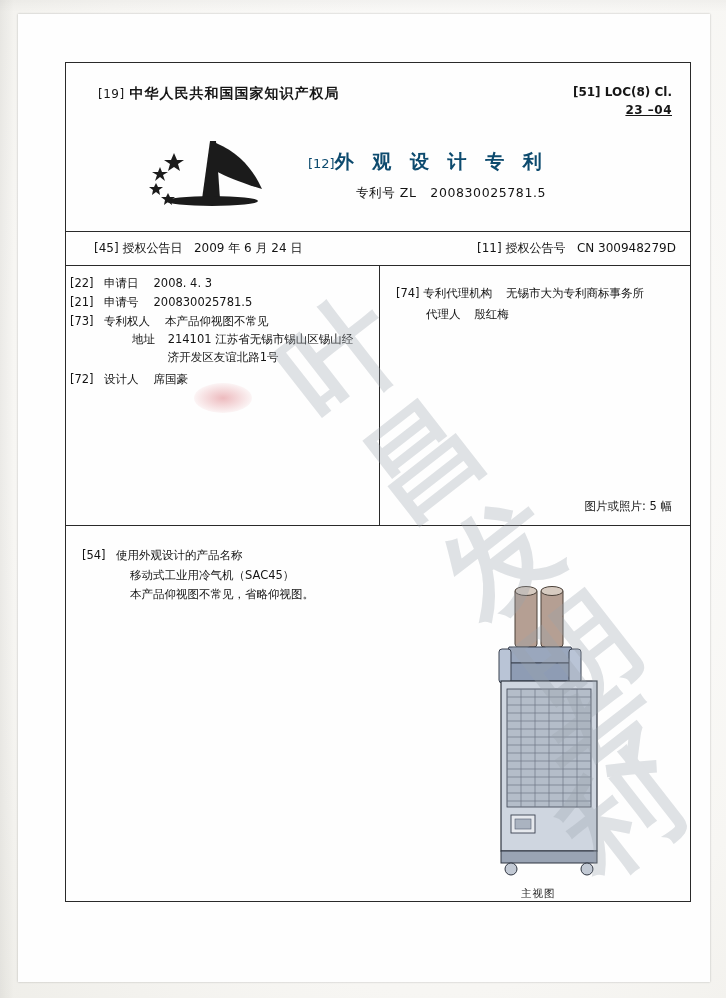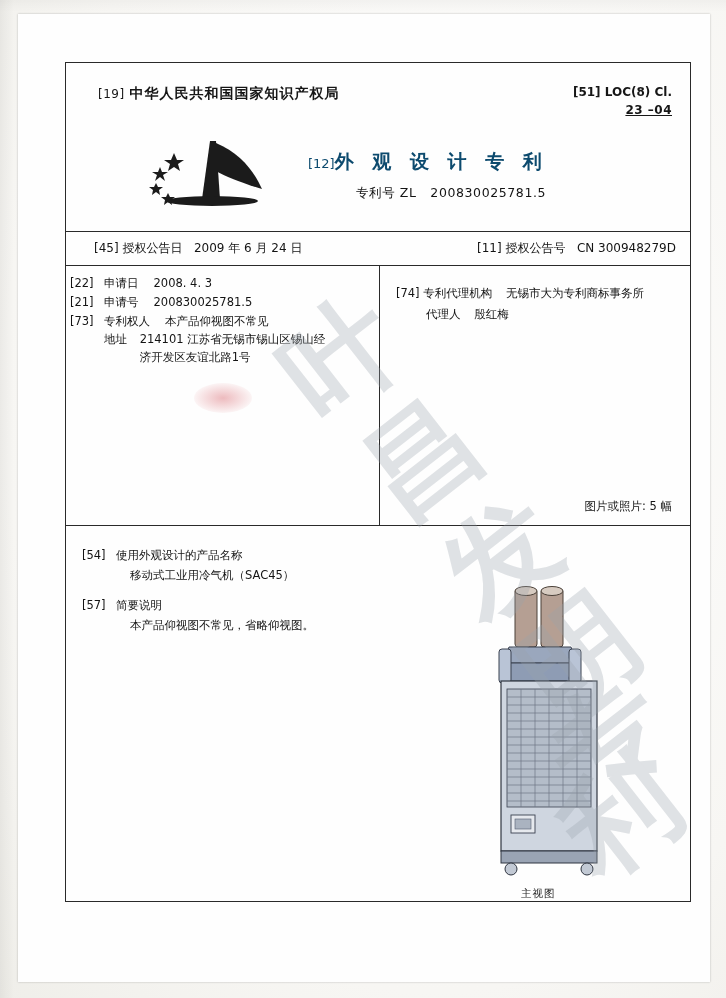--- a/index.html
+++ b/index.html
@@ -169,21 +169,21 @@
     width: 290px;
     font-size: 11.5px;
     color: #141414;
     line-height: 1.55;
   }
   .fld { display: flex; margin-bottom: 1px; white-space: nowrap; }
   .fld .tag { width: 34px; flex: none; }
   .fld .lbl { flex: none; text-align: center; }
   .fld .val { margin-left: 15px; }
   .cont { padding-left: 34px; white-space: nowrap; }
-  .cont .sub { display: inline-block; width: 32px; }
+  .cont .sub { display: inline-block; width: 32px; margin-left: 28px; }
 
   
   .agent {
     position: absolute;
     left: 330px;
     top: 220px;
     width: 280px;
     font-size: 11.5px;
     color: #141414;
     line-height: 1.8;
@@ -342,20 +342,25 @@
           <span class="val">本产品仰视图不常见</span>
         </div>
         <div class="cont">
           <span class="sub">地址</span>
           <span>214101 江苏省无锡市锡山区锡山经</span>
         </div>
         <div class="cont">
           <span class="sub"></span>
           <span>济开发区友谊北路1号</span>
         </div>
+        <div class="fld" style="margin-top:4px;">
+          <span class="tag">[72]</span>
+          <span class="lbl">设计人</span>
+          <span class="val">席国豪</span>
+        </div>
       </div>
 
       <div class="agent">
         <div class="line">
           <span class="tag">[74]</span>
           <span>专利代理机构</span>
           <span class="val">无锡市大为专利商标事务所</span>
         </div>
         <div class="line line2">
           <span>代理人</span>
@@ -365,23 +370,20 @@
 
       <div class="pics">图片或照片: 5 幅</div>
 
       <div class="hr hr3"></div>
 
       <div class="desc">
         <div class="row">
           <span class="tag">[54]</span><span>使用外观设计的产品名称</span>
         </div>
         <div class="indent">移动式工业用冷气机（SAC45）</div>
-        <div class="row">
-          <span class="tag">[57]</span><span>简要说明</span>
-        </div>
         <div class="indent">本产品仰视图不常见，省略仰视图。</div>
       </div>
 
       <svg class="drawing" viewBox="0 0 140 300">
 
         <g>
           <rect x="30" y="6" width="22" height="58" rx="3" fill="#b59f93" stroke="#4a4038" stroke-width="1"></rect>
           <ellipse cx="41" cy="8" rx="11" ry="4.5" fill="#d7cbc1" stroke="#4a4038" stroke-width="1"></ellipse>
           <rect x="56" y="6" width="22" height="58" rx="3" fill="#b59f93" stroke="#4a4038" stroke-width="1"></rect>
           <ellipse cx="67" cy="8" rx="11" ry="4.5" fill="#d7cbc1" stroke="#4a4038" stroke-width="1"></ellipse>

